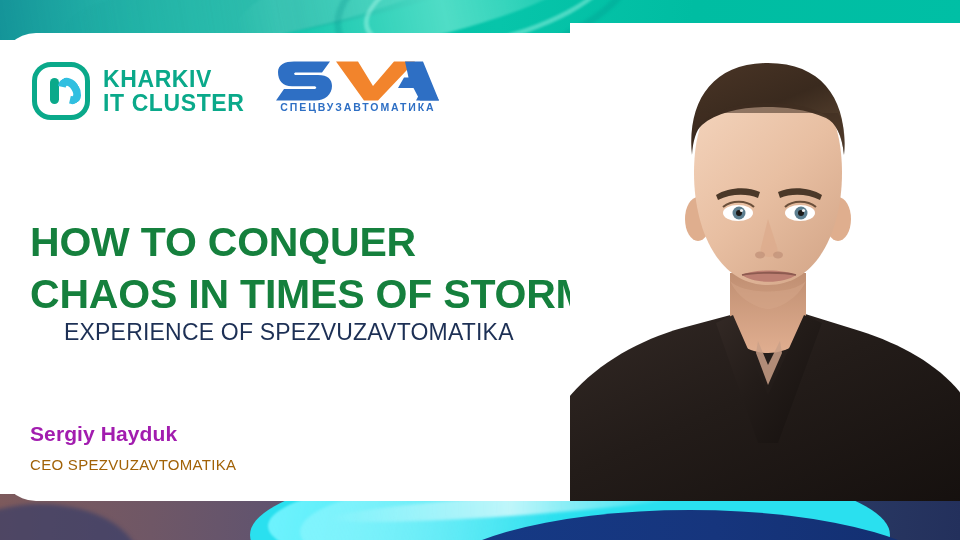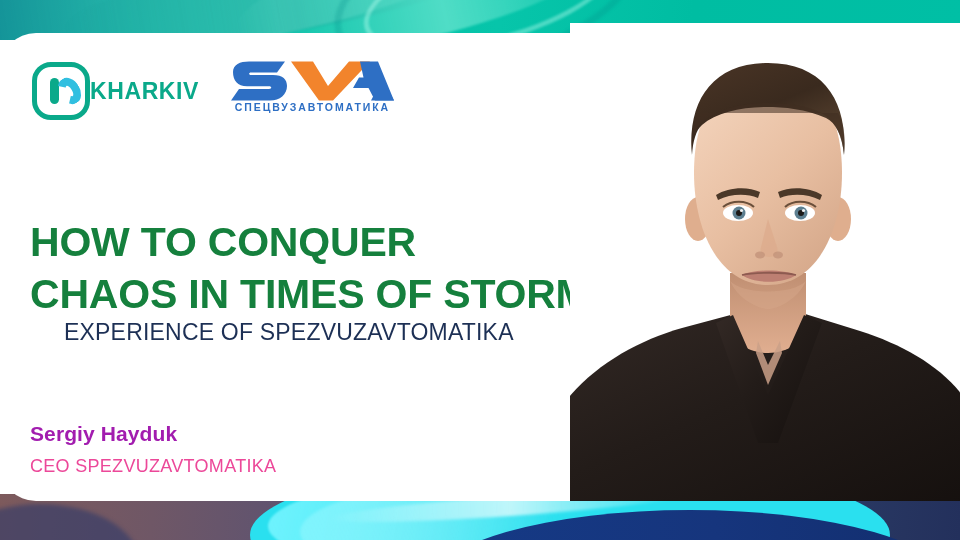--- a/index.html
+++ b/index.html
@@ -151,20 +151,21 @@
     left: 32px;
     top: 28px;
     display: flex;
     align-items: center;
     gap: 30px;
   }
 
   .kic-logo {
     display: flex;
     align-items: center;
+    gap: 13px;
   }
   .kic-mark {
     position: relative;
     width: 58px;
     height: 58px;
     border: 5px solid #0aa98a;
     border-radius: 19px;
     box-sizing: border-box;
     flex: 0 0 auto;
   }
@@ -253,22 +254,22 @@
     top: 389px;
   }
   .speaker-name {
     color: #a21caf;
     font-weight: bold;
     font-size: 21px;
     letter-spacing: .1px;
     margin-bottom: 10px;
   }
   .speaker-role {
-    color: #ec4899;
-    font-size: 18px;
+    color: #a16207;
+    font-size: 15px;
     letter-spacing: .3px;
   }
 
   
   .portrait {
     position: absolute;
     right: 0;
     bottom: 0;
     width: 390px;
     height: 478px;
@@ -308,20 +309,21 @@
 
     <div class="logo-row">
 
       <div class="kic-logo">
         <div class="kic-mark">
           <div class="bar"></div>
           <div class="cshape"></div>
         </div>
         <div class="kic-text">
           <div>KHARKIV</div>
+          <div>IT CLUSTER</div>
         </div>
       </div>
 
       <div class="sva-logo">
         <div class="sva-wordmark">
           <svg width="165" height="40" viewBox="0 0 165 40" aria-hidden="true">
 
             <path d="M4 11 C4 3.5 11 0.5 20 0.5 L56 0.5 L48 11.5 L22 11.5 C19.5 11.5 19.5 14 22 14 L44 14 C54 14 58 18.5 58 25 C58 33.5 51 39.5 41 39.5 L2 39.5 L10 28 L40 28 C43 28 43 25.2 40 25.2 L18 25.2 C8.5 25.2 4 19.5 4 11 Z" fill="#2e6fc4"></path>
 
             <path d="M62 0.5 L84 0.5 L99 25 L120 0.5 L141 0.5 L104 39.5 L90 39.5 Z" fill="#f2842c"></path>

